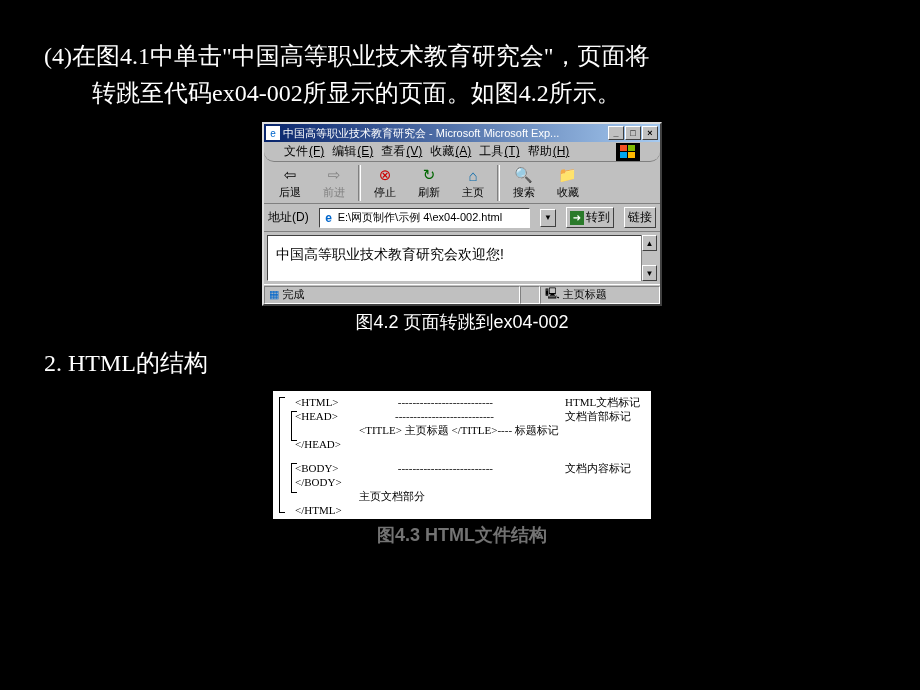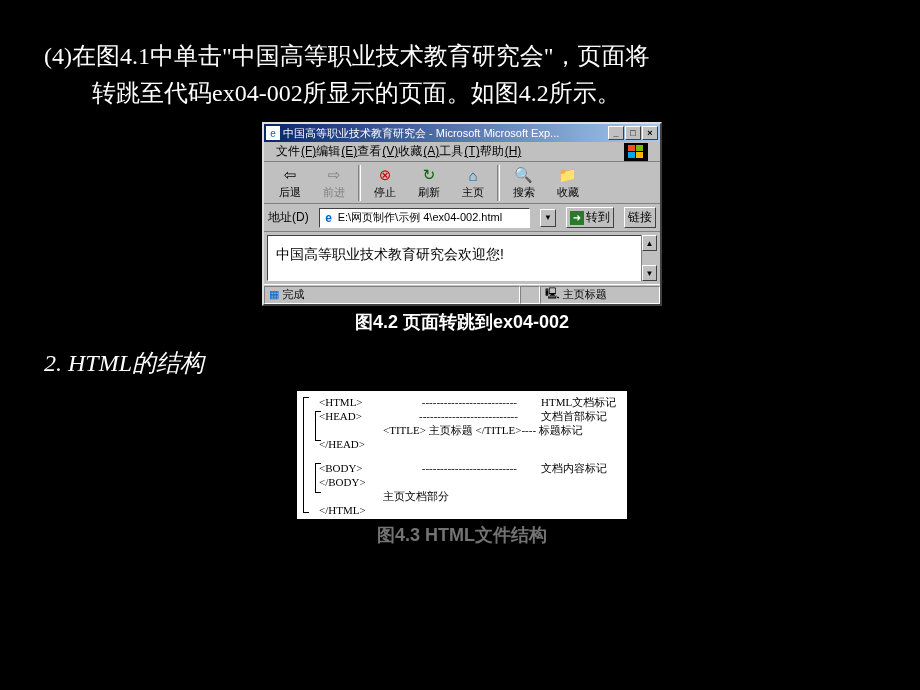--- a/index.html
+++ b/index.html
@@ -54,23 +54,25 @@
     width: 16px; height: 14px; background: #c0c0c0;
     border: 1px solid; border-color: #fff #404040 #404040 #fff;
     font-size: 9px; font-weight: bold; color: #000;
     display: flex; align-items: center; justify-content: center;
     font-family: Arial, sans-serif;
   }
   .menubar {
     height: 20px;
     display: flex;
     align-items: center;
-    padding: 0 12px;
+    padding: 0 20px;
     font-size: 12px;
+    gap: 8px;
     border-bottom: 1px solid #808080;
+    border-radius: 10px;
   }
   .menubar span { display: inline-flex; align-items: baseline; }
   .menubar .hotkey { text-decoration: underline; margin-left: 1px; }
   .menubar .win-logo {
     margin-left: auto;
     width: 24px; height: 18px;
     background: #000;
     display: flex; align-items: center; justify-content: center;
   }
   .win-logo svg { width: 16px; height: 14px; }
@@ -185,40 +187,39 @@
     align-items: center;
     padding: 0 4px;
     gap: 3px;
   }
   .status-pane.p1 { flex: 1; }
   .status-pane.p2 { width: 20px; }
   .status-pane.p3 { width: 120px; }
   .caption {
     text-align: center;
     font-family: "SimHei", "黑体", sans-serif;
-    font-weight: bold;
+    font-weight: normal;
     font-size: 18px;
     color: #ffffff;
     margin: 4px 0 10px 0;
   }
   .para5 {
     font-size: 24px;
     line-height: 1.6;
     color: #ffffff;
     margin-bottom: 6px;
   }
   .para6 {
     font-size: 24px;
     line-height: 1.6;
     color: #ffffff;
     margin-bottom: 8px;
-    font-style: italic;
   }
   .html-struct {
-    width: 330px;
+    width: 378px;
     height: 128px;
     background: #fff;
     color: #000;
     margin: 0 auto;
     font-size: 11px;
     font-family: "SimSun", serif;
     padding: 4px 6px;
     position: relative;
   }
   .html-struct .row {

